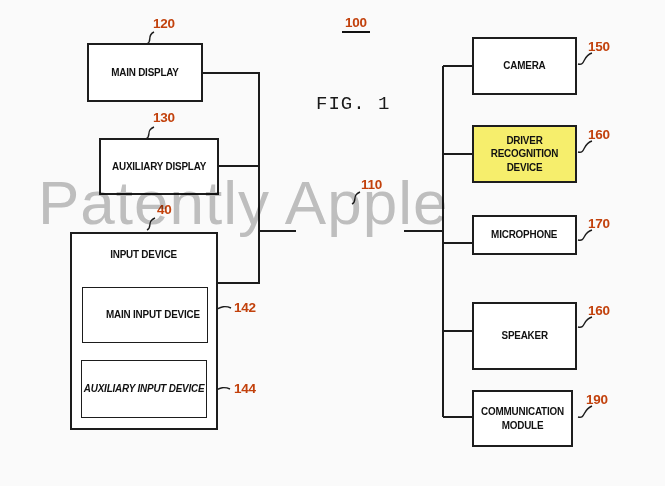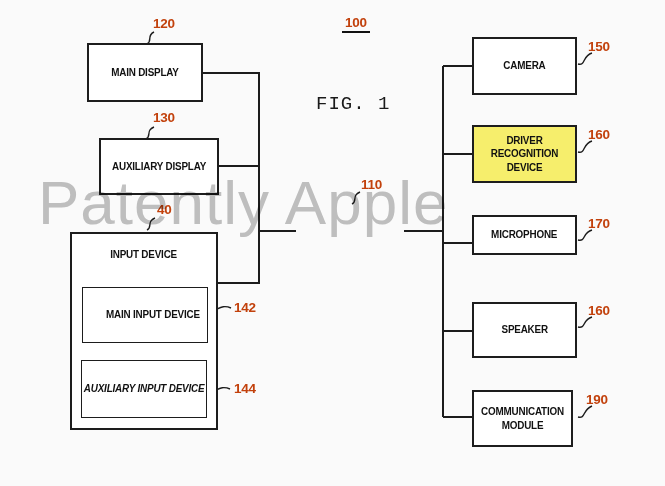--- a/index.html
+++ b/index.html
@@ -171,21 +171,21 @@
   <div class="box highlight wrap" style="left:472px; top:125px; width:105px; height:58px;">
     <span class="lbl">DRIVER RECOGNITION DEVICE</span>
   </div>
   <span class="ref" style="left:588px; top:127px;">160</span>
 
   <div class="box" style="left:472px; top:215px; width:105px; height:40px;text-align:center;">
     <span class="lbl">MICROPHONE</span>
   </div>
   <span class="ref" style="left:588px; top:216px;">170</span>
 
-  <div class="box" style="left:472px; top:302px; width:105px; height:56px;">
+  <div class="box" style="left:472px; top:302px; width:105px; height:68px;">
     <span class="lbl">SPEAKER</span>
   </div>
   <span class="ref" style="left:588px; top:303px;">160</span>
 
   <div class="box wrap" style="left:472px; top:390px; width:101px; height:57px;">
     <span class="lbl">COMMUNICATION MODULE</span>
   </div>
   <span class="ref" style="left:586px; top:392px;">190</span>
 
   <div id="watermark">Patently Apple</div>

